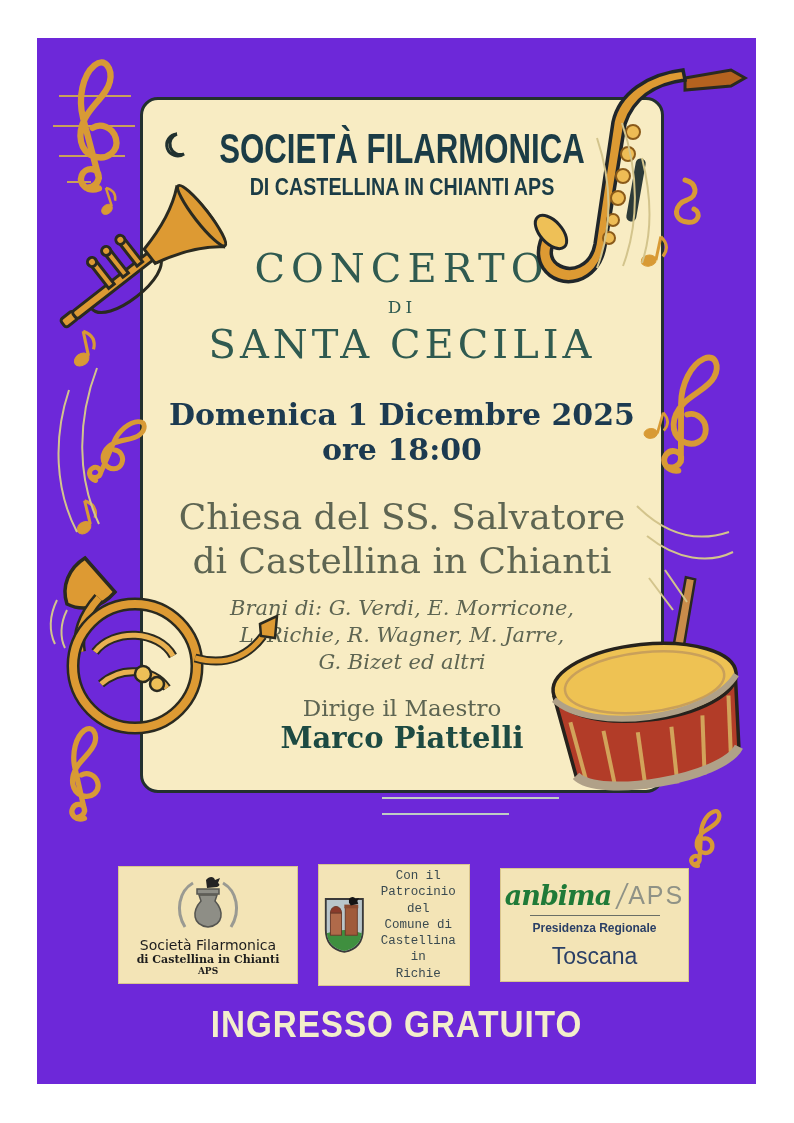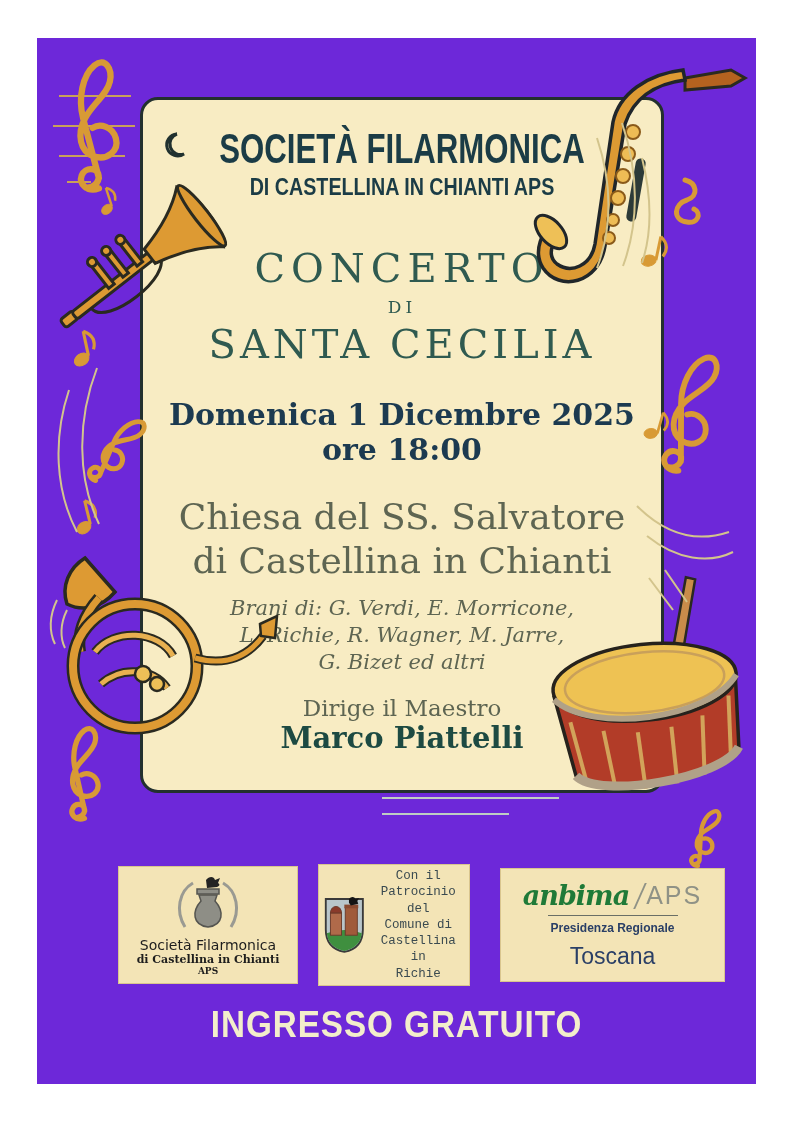--- a/index.html
+++ b/index.html
@@ -24,21 +24,21 @@
   .cond-name{margin-top:0px;font-size:29px;font-weight:700;color:#1d4a42;}
   .logos{position:absolute;left:0;top:0;width:719px;height:1046px;z-index:3;}
   .logo-box{position:absolute;background:#f3e4b6;border:1px solid #d9c58e;box-sizing:border-box;
             display:flex;align-items:center;justify-content:center;}
   .logo1{left:81px;top:828px;width:180px;height:118px;flex-direction:column;}
   .logo1 .l1a{font-family:"DejaVu Sans",sans-serif;font-size:14px;color:#1d1d1d;margin-top:2px;}
   .logo1 .l1b{font-size:11px;font-weight:700;color:#1d1d1d;}
   .logo1 .l1c{font-size:9px;font-weight:700;color:#1d1d1d;}
   .logo2{left:281px;top:826px;width:152px;height:122px;flex-direction:row;gap:6px;padding:4px;}
   .logo2-text{font-size:12.5px;line-height:1.3;color:#3a4a50;text-align:center;font-family:Liberation Mono, monospace;}
-  .logo3{left:463px;top:830px;width:225px;height:114px;flex-direction:column;}
+  .logo3{left:463px;top:830px;width:189px;height:114px;flex-direction:column;}
   .brandrow{display:flex;align-items:center;justify-content:center;gap:2px;}
   .anbima{font-size:27px;font-weight:700;font-style:italic;color:#1f7a38;letter-spacing:-1px;}
   .slash{width:2px;height:26px;background:#8f9286;transform:skewX(-24deg);margin:0 3px 0 8px;}
   .aps{font-family:"Liberation Sans",sans-serif;font-size:25px;color:#8f9286;letter-spacing:2px;}
   .l3rule{width:130px;height:1px;background:#6a6f66;margin:4px auto 5px;}
   .presid{font-family:"Liberation Sans",sans-serif;font-size:12px;font-weight:700;color:#2a3f66;}
   .toscana{font-family:"Liberation Sans",sans-serif;font-size:23px;color:#2a3f66;margin-top:8px;}
   .admission{position:absolute;left:0;top:966px;width:719px;text-align:center;z-index:3;
              font-family:"Liberation Sans",sans-serif;font-weight:700;font-size:35px;
              letter-spacing:1px;color:#f3eecb;transform:scale(0.95,1.05);}

